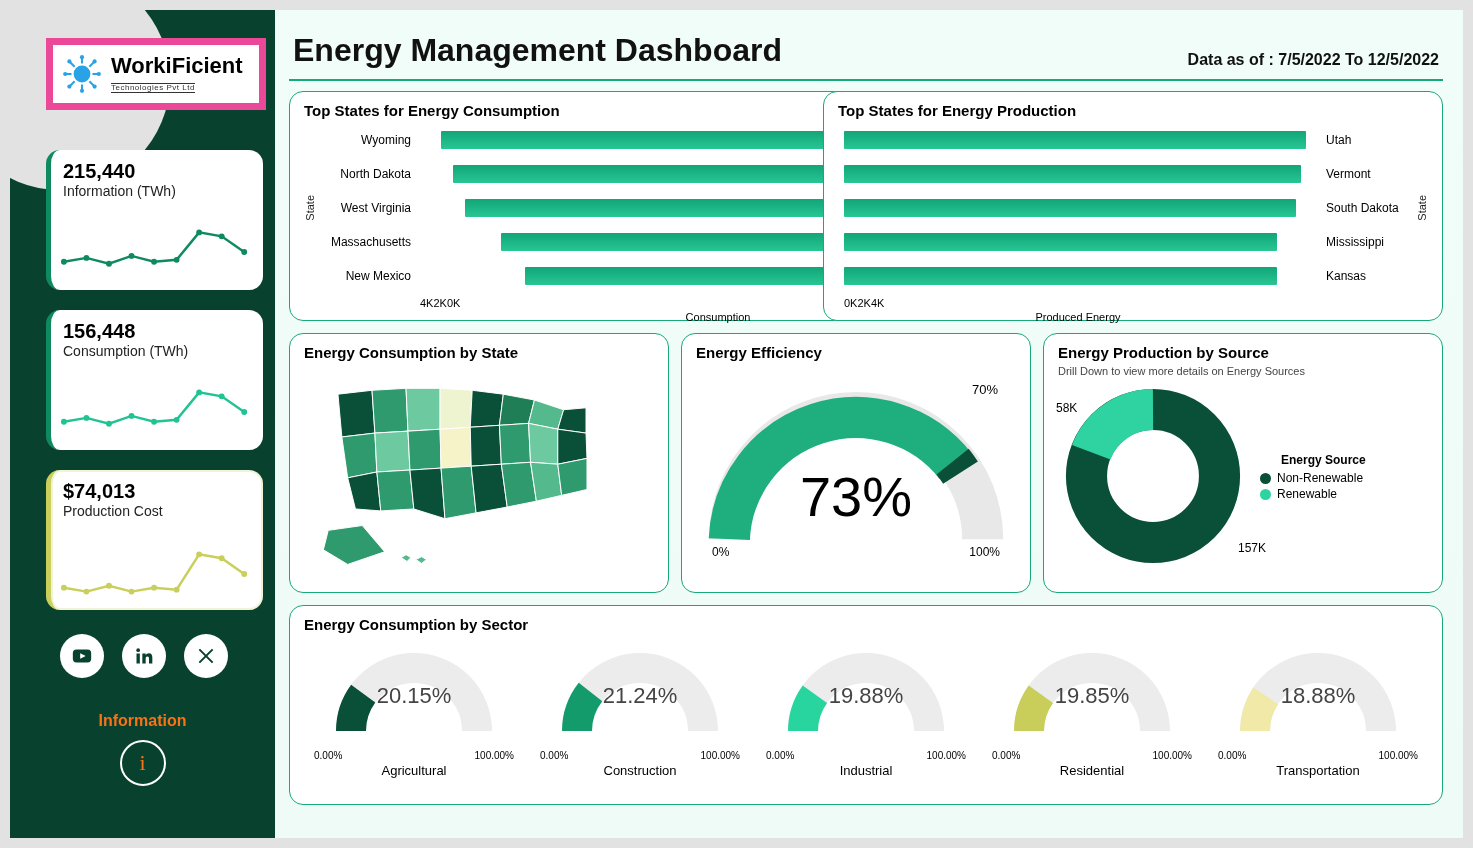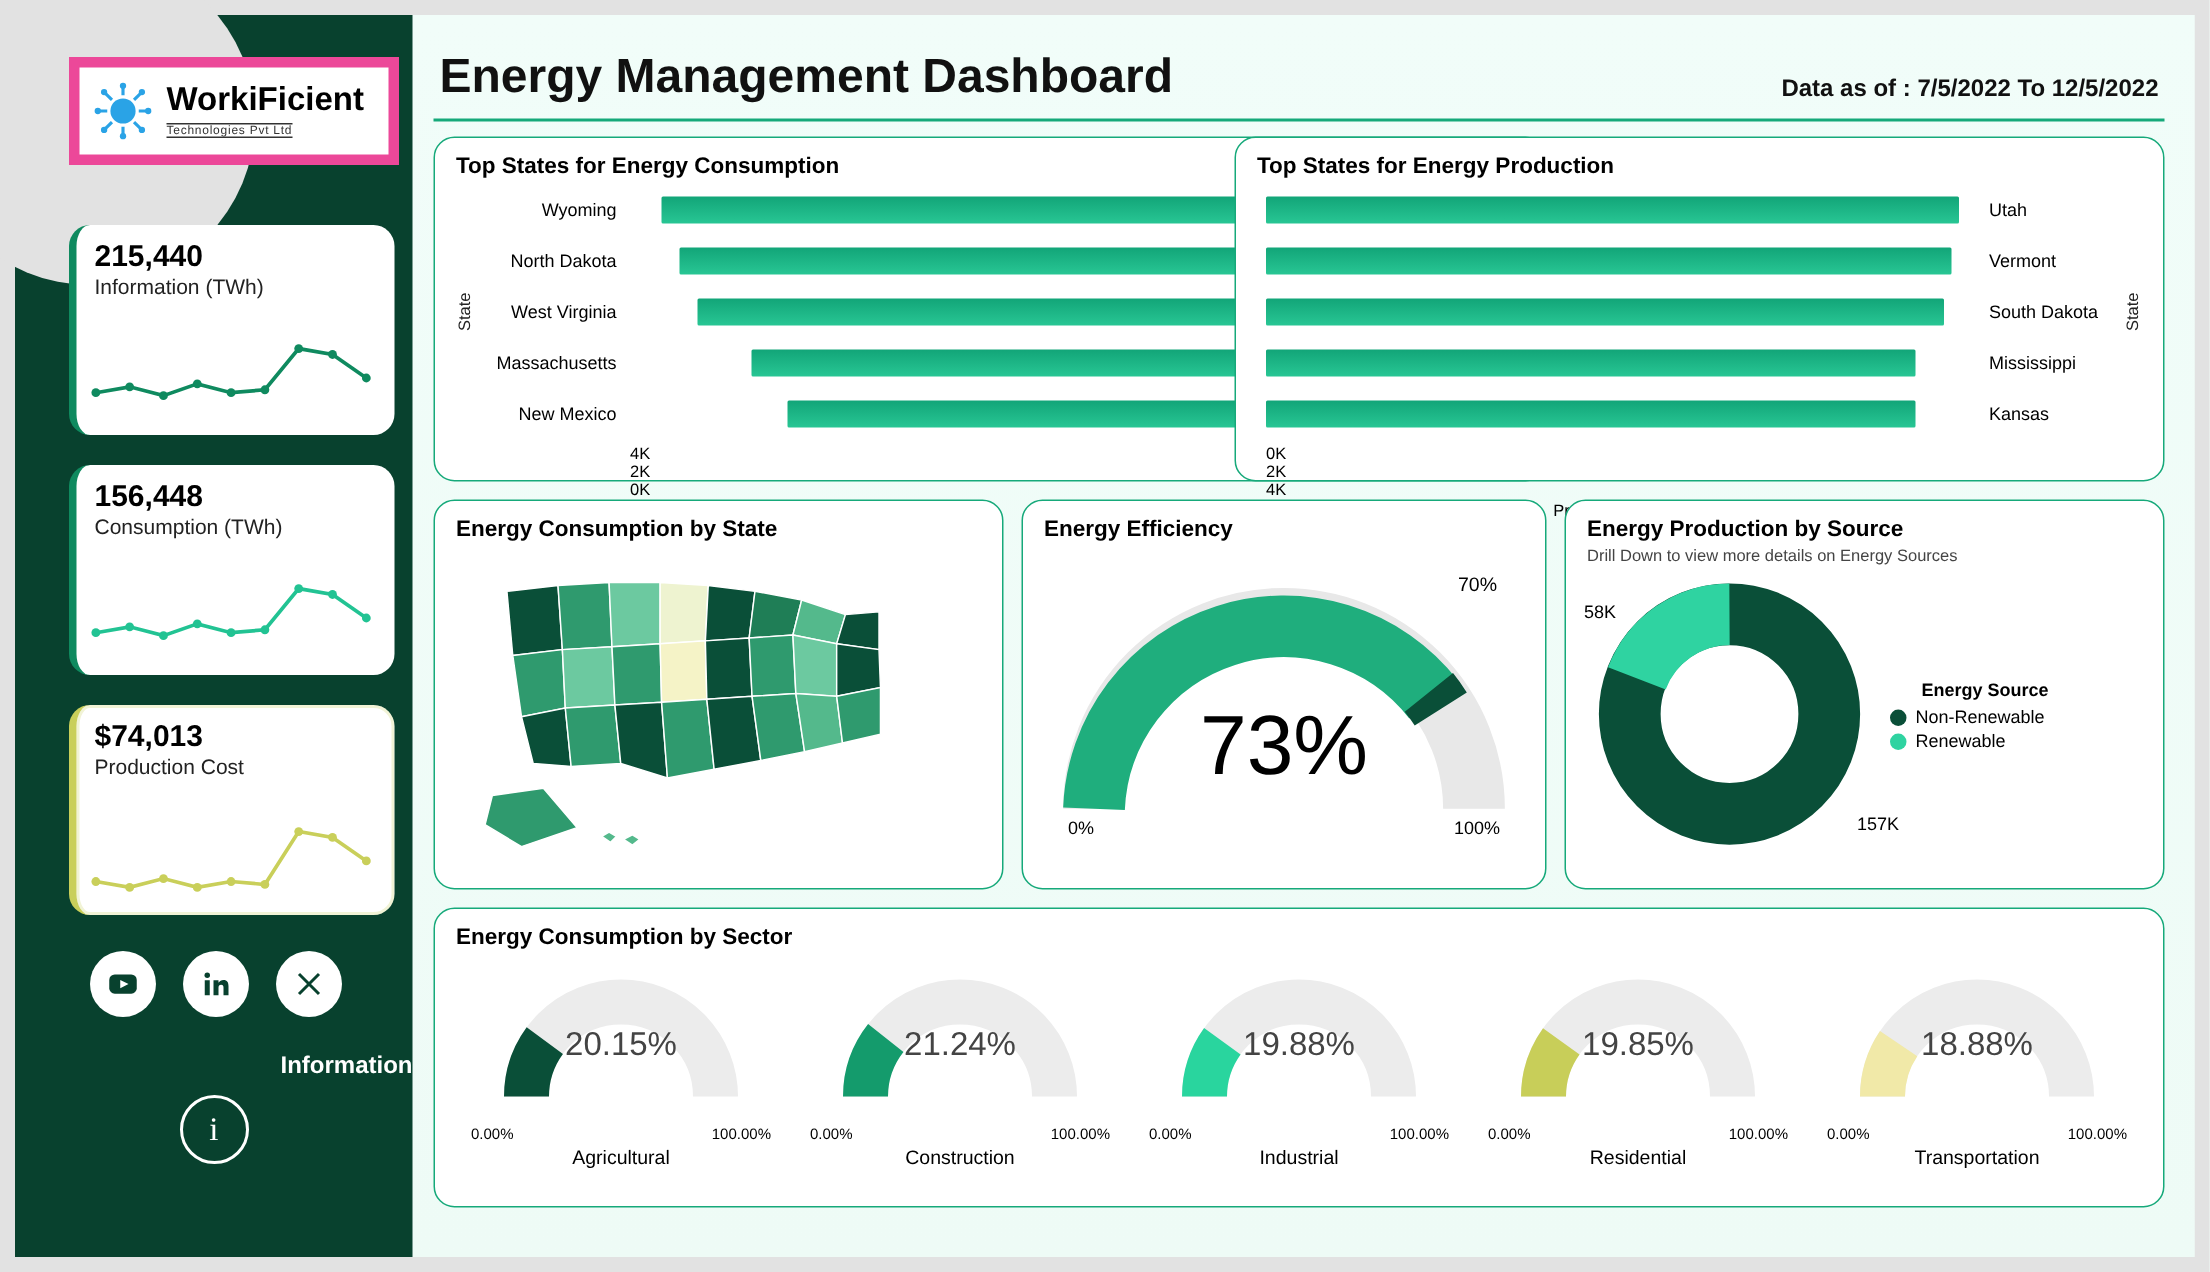--- a/index.html
+++ b/index.html
@@ -66,21 +66,21 @@
   .kpi-label { font-size: 14px; color: #222; }
   .kpi-card svg.spark { position:absolute; bottom:8px; left:8px; width: calc(100% - 16px); height: 60px; }
 
   .social-row { margin: 24px 0 0 50px; display:flex; gap:18px; position:relative; z-index:1;}
   .social {
     width: 44px; height:44px; border-radius:50%;
     background:#fff; display:flex; align-items:center; justify-content:center;
     font-size:20px; font-weight:700; color:#08412e;
     cursor:pointer;
   }
-  .info-block { text-align:right; color:#ffffff; margin-top:24px; position:relative; z-index:1;}
+  .info-block { text-align:center; color:#f97316; margin-top:34px; position:relative; z-index:1;}
   .info-block .ttl { font-size:16px; font-weight:600; margin-bottom:10px;}
   .info-btn {
     width:46px; height:46px; border:2px solid #fff; border-radius:50%;
     margin:0 auto; display:flex; align-items:center; justify-content:center;
     font-family: Georgia, serif; font-size:22px; cursor:pointer;
   }
 
   
   .main {
     flex:1; padding: 14px 20px 14px 14px;
@@ -109,21 +109,21 @@
   .card .ctitle { font-size:15px; font-weight:700; margin-bottom:4px;}
   .card .csub { font-size:11px; color:#444; }
   .wide3 { grid-column: span 3; }
 
   
   .hbar-area { display:flex; height: 170px; }
   .hbar-labels { display:flex; flex-direction:column; justify-content:space-around; font-size:12px; text-align:right; }
   .axis-title-v { writing-mode: vertical-rl; transform: rotate(180deg); font-size:11px; align-self:center; color:#222; }
   .hbar-bars { flex:1; display:flex; flex-direction:column; justify-content:space-around; padding:0 6px; position:relative;}
   .hbar-row { height:18px; background:linear-gradient(#12a578,#28c694); border-radius:1px; }
-  .hbar-xaxis { display:flex; justify-content:flex-start; font-size:11px; margin:4px 0 0 0; padding: 0 6px; flex-direction: column;}
+  .hbar-xaxis { display:flex; justify-content:flex-start; font-size:11px; margin:4px 0 0 0; padding: 0 6px;}
   .hbar-xlabel { text-align:center; font-size:11px; margin-top:2px;}
 
   
   .sector-row { display:flex; justify-content:space-between; gap:6px; margin-top:8px;}
   .sector { flex:1; text-align:center; position:relative;}
   .sector svg { width: 100%; height: 105px;}
   .sector .pct { position:absolute; top:42px; left:0; width:100%; font-size:22px; color:#444;}
   .sector .ticks { display:flex; justify-content:space-between; font-size:10px; padding: 0 10px;}
   .sector .slabel { font-size:13px; margin-top:2px;}
 

